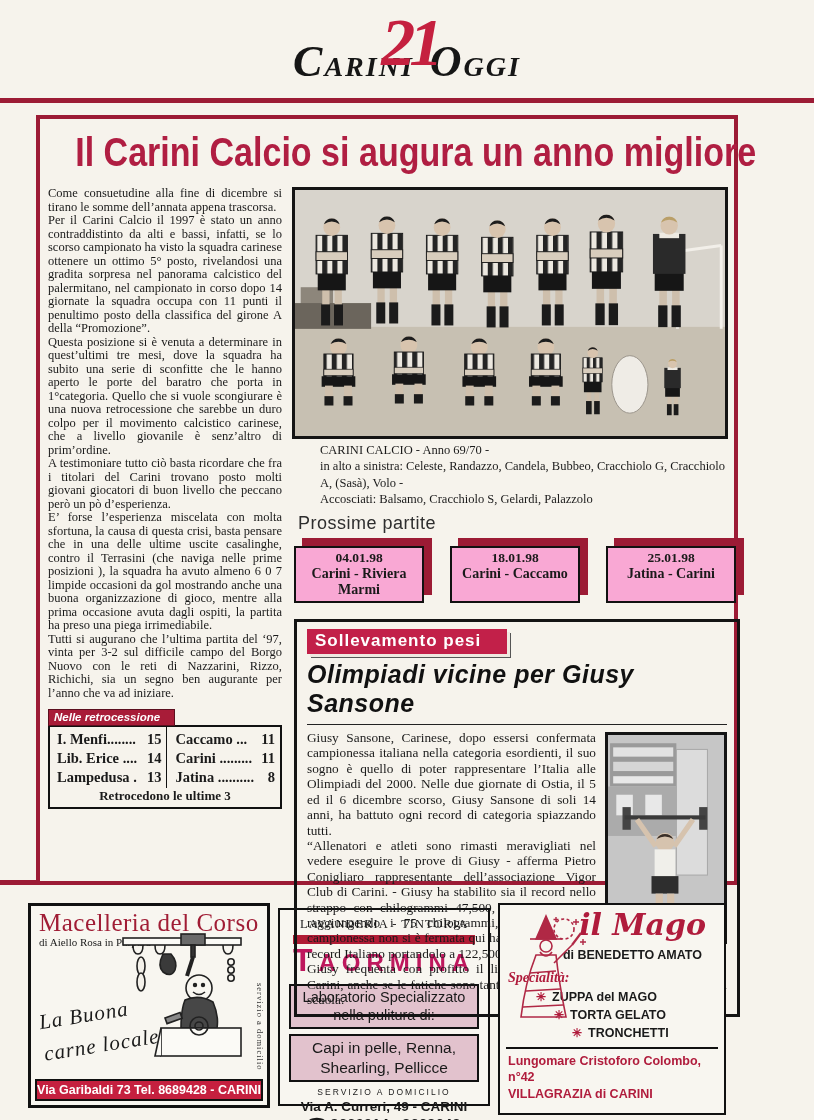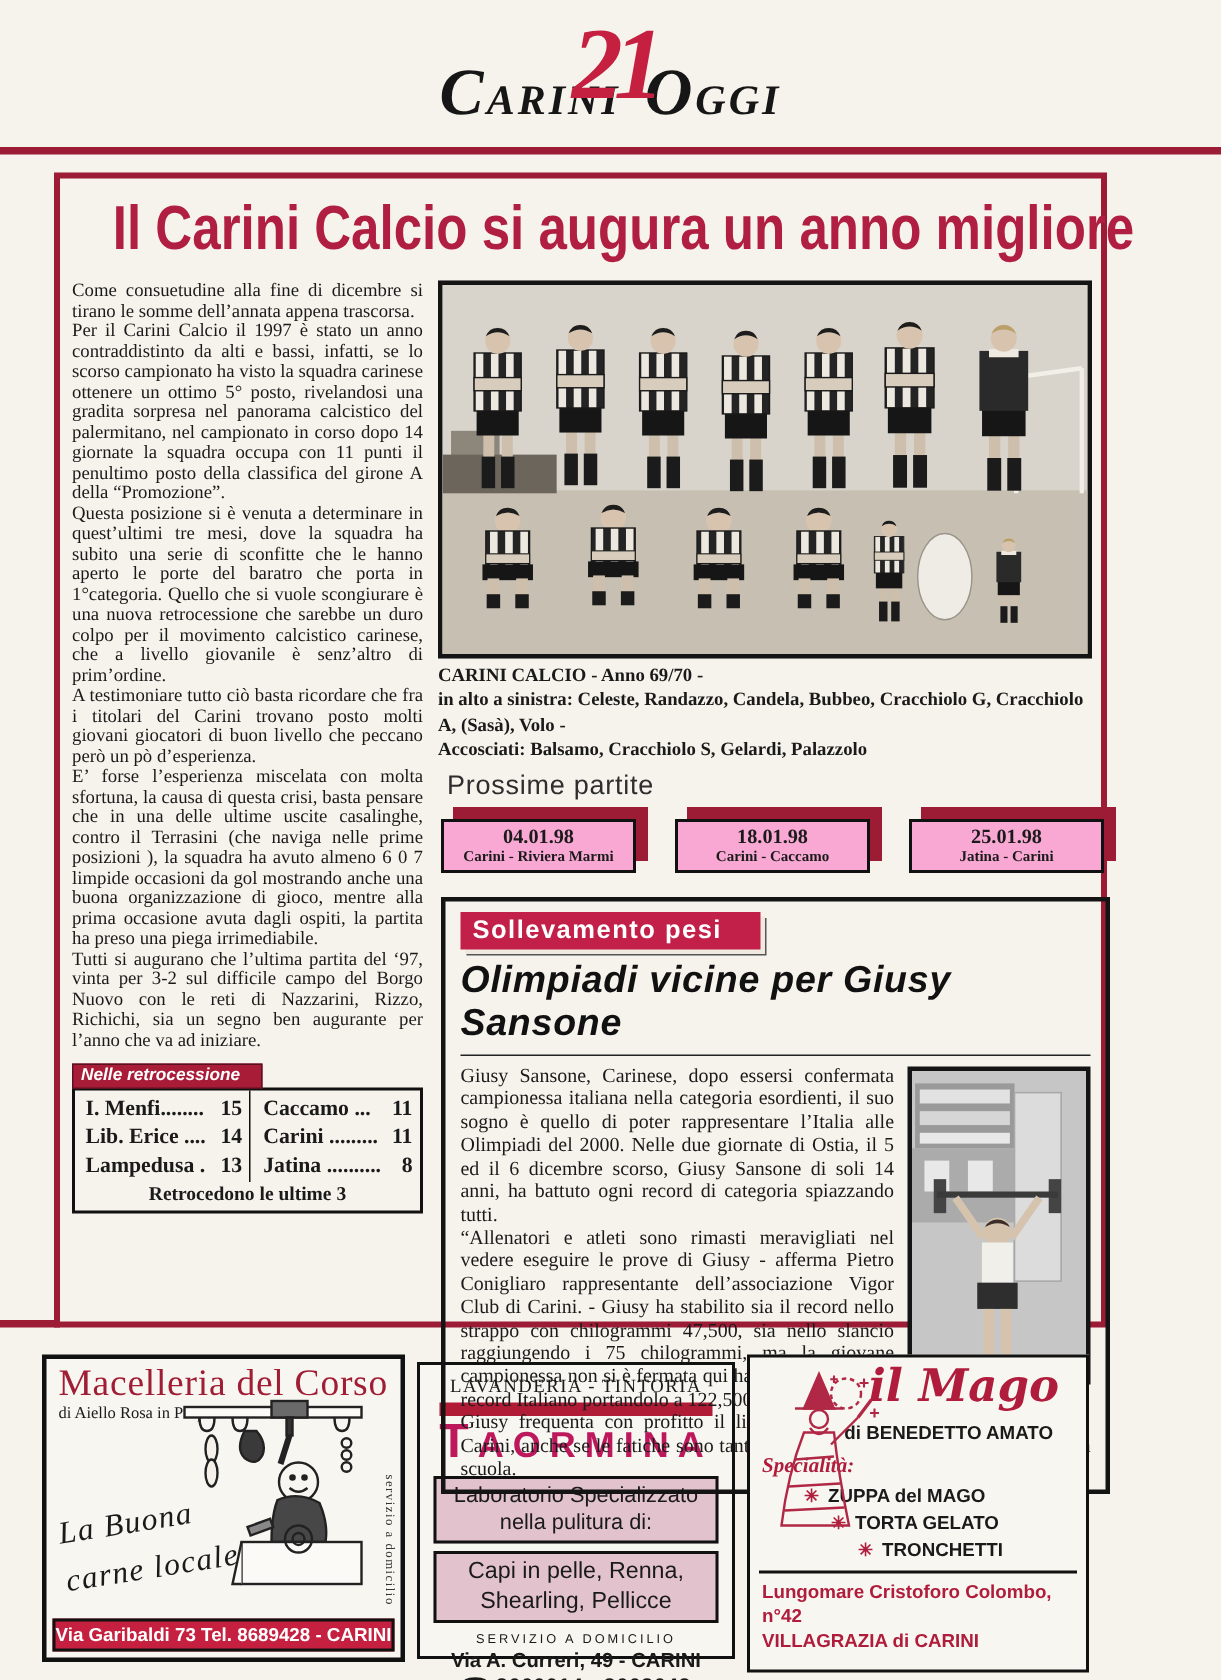--- a/index.html
+++ b/index.html
@@ -48,32 +48,32 @@
   .releg-box{border:2px solid #111;}
   .releg-grid{display:flex;}
   .releg-colL{flex:1.05;padding:3px 5px 1px 7px;}
   .releg-colR{flex:1;border-left:1.5px solid #111;padding:3px 5px 1px 8px;}
   .releg-row{display:flex;justify-content:space-between;font-weight:bold;font-size:14.5px;line-height:1.3;}
   .releg-footer{text-align:center;font-weight:bold;font-size:13px;padding:0 0 3px;}
 
   
   .photo-frame{border:3px solid #141414;background:#d8d4cc;}
   .photo-frame svg{display:block;width:100%;height:246px;}
-  .photo-caption{font-size:12.5px;font-weight:bold;line-height:1.3;margin-top:3px;}
+  .photo-caption{font-size:12.5px;font-weight:normal;line-height:1.3;margin-top:3px;margin-left:28px;}
   .fixtures-heading{
     font-family:"Liberation Sans",sans-serif;font-size:18px;color:#2e2e2e;
     margin:6px 0 2px 6px;letter-spacing:0.5px;
   }
   .matches{display:flex;gap:26px;margin:12px -8px 0 2px;}
   .match-box{
     flex:1;background:#f9a8d4;border:2px solid #111;box-shadow:8px -8px 0 0 #9c1b35;
     text-align:center;padding:2px 2px 3px;
   }
   .match-date{font-weight:bold;font-size:13.5px;}
-  .match-teams{font-weight:bold;font-size:10px;}
+  .match-teams{font-weight:bold;font-size:14px;}
 
   
   .wl-box{border:3.5px solid #141414;margin:16px -12px 0 2px;padding:7px 10px 6px;min-height:300px;}
   .wl-banner{
     display:inline-block;background:#c22049;color:#fff;
     font-family:"Liberation Sans",sans-serif;font-weight:bold;font-size:17px;
     padding:2px 26px 3px 8px;letter-spacing:1px;box-shadow:3px 3px 0 #efe9e0,4px 4px 0 #555;
   }
   .wl-headline{
     font-family:"Liberation Sans",sans-serif;font-weight:bold;font-style:italic;

